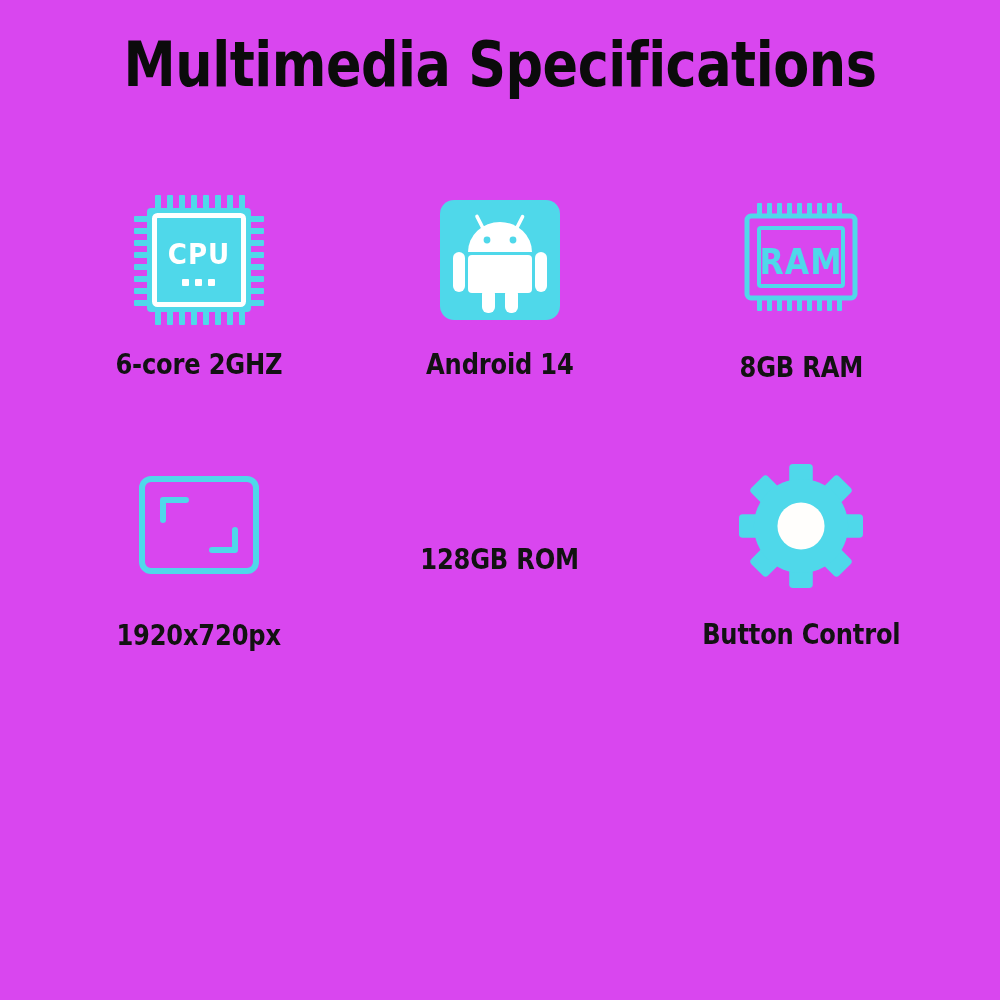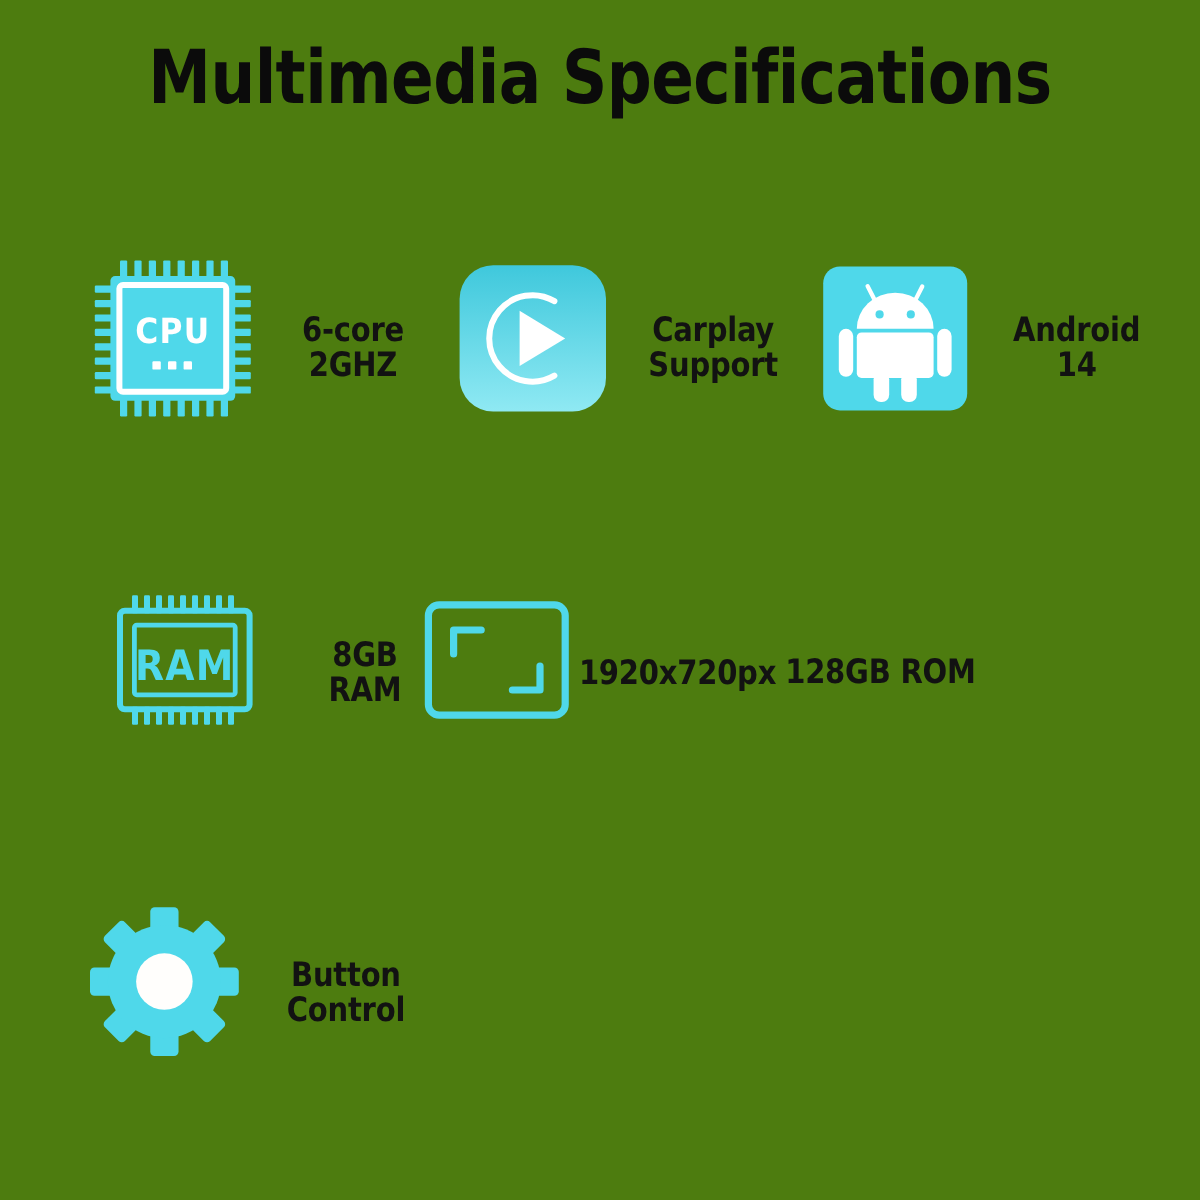--- a/index.html
+++ b/index.html
@@ -10,21 +10,21 @@
     height: 1000px;
     background: #fffefc;
     font-family: "Liberation Sans", sans-serif;
     overflow: hidden;
   }
 
   .page {
     position: relative;
     width: 1000px;
     height: 1000px;
-    background: #4d7c0f;
+    background: #d946ef;
   }
 
   
   .title {
     position: absolute;
     top: 28px;
     left: 0;
     width: 1000px;
     text-align: center;
     font-family: "DejaVu Sans Condensed", "Liberation Sans Narrow", "Liberation Sans", sans-serif;
@@ -43,22 +43,23 @@
     left: 48px;
     width: 904px;
     display: grid;
     grid-template-columns: repeat(3, 1fr);
     grid-template-rows: 268px 268px 268px;
   }
 
   .cell {
     position: relative;
     display: flex;
-    flex-direction: row;
+    flex-direction: column;
     align-items: center;
+    justify-content: center;
   }
 
   .icon-slot {
     height: 150px;
     width: 100%;
     display: flex;
     align-items: center;
     justify-content: center;
   }
 
@@ -139,37 +140,20 @@
           <g fill="#ffffff">
             <rect x="50" y="86" width="7" height="7" rx="1"></rect>
             <rect x="63" y="86" width="7" height="7" rx="1"></rect>
             <rect x="76" y="86" width="7" height="7" rx="1"></rect>
           </g>
         </svg>
       </div>
       <div class="caption">6-core 2GHZ</div>
     </div>
 
-    <div class="cell r1">
-      <div class="icon-slot">
-        <svg width="122" height="122" viewBox="0 0 122 122">
-          <defs>
-            <linearGradient id="cpGrad" x1="0" y1="0" x2="0" y2="1">
-              <stop offset="0%" stop-color="#3FC8DC"></stop>
-              <stop offset="100%" stop-color="#8FE9F3"></stop>
-            </linearGradient>
-          </defs>
-          <rect x="0" y="0" width="122" height="122" rx="28" fill="url(#cpGrad)"></rect>
-          <path d="M 79 30 A 36 36 0 1 0 79 92" fill="none" stroke="#ffffff" stroke-width="5" stroke-linecap="round"></path>
-          <path d="M 50 38 L 50 84 L 88 61 Z" fill="#ffffff"></path>
-        </svg>
-      </div>
-      <div class="caption">Carplay
-Support</div>
-    </div>
 
     <div class="cell r1">
       <div class="icon-slot">
         <svg width="120" height="120" viewBox="0 0 120 120">
           <rect x="0" y="0" width="120" height="120" rx="14" fill="#4FD8EA"></rect>
           <g fill="#ffffff">
 
             <rect x="38.5" y="14" width="3.6" height="18" rx="1.8" transform="rotate(-27 40 23)"></rect>
             <rect x="77.5" y="14" width="3.6" height="18" rx="1.8" transform="rotate(27 79 23)"></rect>
 

